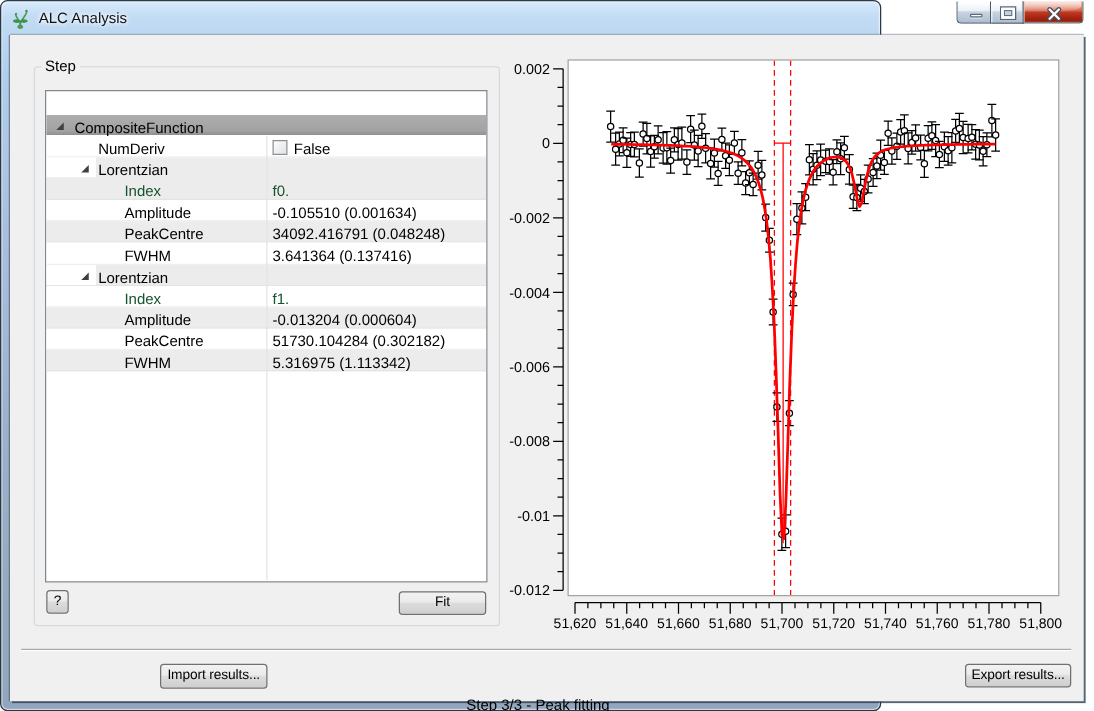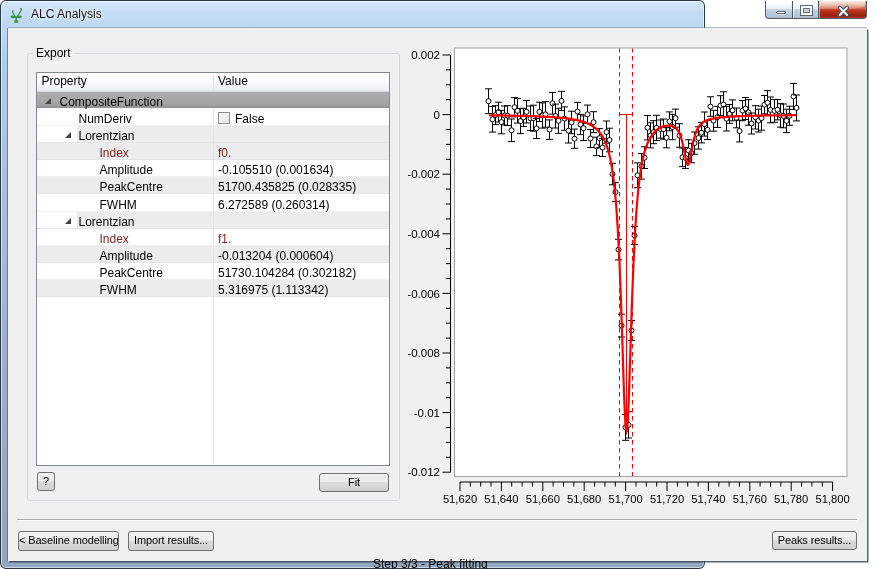--- a/index.html
+++ b/index.html
@@ -20,21 +20,21 @@
 .tbl{position:absolute;left:28px;top:44px;width:354px;height:394px;background:#fff;border:1px solid #828790;overflow:hidden}
 .thead{position:absolute;left:0;top:0;width:100%;height:19px;background:linear-gradient(#ffffff,#fbfcfd 45%,#f0f1f4 90%,#e6e8ec);border-bottom:1px solid #d5d8dd}
 .thead span{position:absolute;top:1px}
 .thead .d{position:absolute;left:176px;top:2px;bottom:2px;width:1px;background:#dcdfe3}
 .row{position:absolute;left:0;width:352px;height:17.2px}
 .cfrow{background:linear-gradient(#aeaeae,#a2a2a2 80%,#8f8f8f);border-bottom:1px solid #ffffff}
 .wrow{background:#fff;border-bottom:1px solid #efefef}
 .grow{background:#ececec;border-bottom:1px solid #e4e4e4}
 .g2row{background:linear-gradient(90deg,#fff 40px,#ececec 40px);border-bottom:1px solid #e4e4e4}
 .row .ptxt,.row .vtxt{position:absolute;top:3.2px;white-space:nowrap}
-.dis{color:#7f1d1d}
+.dis{color:#14532d}
 .tri{position:absolute;top:6.5px;width:0;height:0;border-bottom:6px solid #3f3f3f;border-left:6px solid transparent}
 .vline{position:absolute;left:176px;top:35.7px;bottom:1px;width:1px;background:#e3e3e3}
 .chk{position:absolute;left:181px;top:3.9px;width:12px;height:12px;border:1px solid #8f8f8f;background:linear-gradient(135deg,#fcfcfc,#e0e3e6)}
 
 .btn{position:absolute;border:1px solid #707070;border-radius:3px;background:linear-gradient(#f2f2f2,#ebebeb 45%,#dcdcdc 50%,#cfcfcf);text-align:center;font-size:11px;line-height:17.5px;color:#000;white-space:nowrap;letter-spacing:-0.1px;overflow:hidden}
 
 .sep{position:absolute;left:17px;width:841px;top:519px;height:1px;background:#aaaaaa;box-shadow:0 1px 0 #fdfdfd}
 .step{position:absolute;left:373px;top:534px;font-size:12px}
 svg text{font-family:"Liberation Sans",sans-serif;fill:#000}
 </style></head>
@@ -62,21 +62,21 @@
   <div class="cap cls">
         <div class="hl"></div>
     <svg width="48" height="18" style="position:absolute;left:0;top:0" xmlns="http://www.w3.org/2000/svg">
       <path d="M20.7 6.6 L28.1 14 M28.1 6.6 L20.7 14" stroke="#46525f" stroke-width="3.9" stroke-linecap="round"></path>
       <path d="M20.7 6.6 L28.1 14 M28.1 6.6 L20.7 14" stroke="#fff" stroke-width="1.9" stroke-linecap="round"></path>
     </svg>
   </div>
  </div>
  <div class="client">
   <div class="gbox"></div>
-  <div class="glab">Export</div>
+  <div class="glab">Step</div>
   <div class="tbl">
 
 <div class="row cfrow" style="top:18.5px">
           <i class="tri" style="left:8px"></i>
           <span class="ptxt" style="left:22.5px">CompositeFunction</span>
         </div>
 <div class="row wrow" style="top:35.6px">
           <span class="ptxt" style="left:41.5px">NumDeriv</span>
           <span class="chk"></span>
           <span class="vtxt" style="left:198px">False</span>
@@ -88,25 +88,25 @@
 <div class="row grow" style="top:69.9px">
           <span class="ptxt dis" style="left:62.5px">Index</span>
           <span class="vtxt dis" style="left:181px">f0.</span>
         </div>
 <div class="row wrow" style="top:87.1px">
           <span class="ptxt" style="left:62.5px">Amplitude</span>
           <span class="vtxt" style="left:181px">-0.105510 (0.001634)</span>
         </div>
 <div class="row grow" style="top:104.2px">
           <span class="ptxt" style="left:62.5px">PeakCentre</span>
-          <span class="vtxt" style="left:181px">51700.435825 (0.028335)</span>
+          <span class="vtxt" style="left:181px">34092.416791 (0.048248)</span>
         </div>
 <div class="row wrow" style="top:121.4px">
           <span class="ptxt" style="left:62.5px">FWHM</span>
-          <span class="vtxt" style="left:181px">6.272589 (0.260314)</span>
+          <span class="vtxt" style="left:181px">3.641364 (0.137416)</span>
         </div>
 <div class="row g2row" style="top:138.5px">
           <i class="tri" style="left:28px"></i>
           <span class="ptxt" style="left:41.5px">Lorentzian</span>
         </div>
 <div class="row wrow" style="top:155.7px">
           <span class="ptxt dis" style="left:62.5px">Index</span>
           <span class="vtxt dis" style="left:181px">f1.</span>
         </div>
 <div class="row grow" style="top:172.8px">
@@ -115,32 +115,26 @@
         </div>
 <div class="row wrow" style="top:190.0px">
           <span class="ptxt" style="left:62.5px">PeakCentre</span>
           <span class="vtxt" style="left:181px">51730.104284 (0.302182)</span>
         </div>
 <div class="row grow" style="top:207.1px">
           <span class="ptxt" style="left:62.5px">FWHM</span>
           <span class="vtxt" style="left:181px">5.316975 (1.113342)</span>
         </div>
     <div class="vline"></div>
-    <div class="thead">
-          <span style="left:4.5px">Property</span>
-          <span style="left:181px">Value</span>
-          <div class="d"></div>
-        </div>
   </div>
   <div class="btn" style="left:29px;top:444px;width:18px;height:19px">?</div>
   <div class="btn" style="left:311px;top:445px;width:70px;height:19px">Fit</div>
   <div class="sep" style="left:9px;width:840px;top:490.5px"></div>
-  <div class="btn" style="left:10px;top:502.5px;width:101px;height:20px">&lt; Baseline modelling</div>
   <div class="btn" style="left:120px;top:502.5px;width:86px;height:20px">Import results...</div>
-  <div class="btn" style="left:764px;top:502.5px;width:85px;height:19.5px">Peaks results...</div>
+  <div class="btn" style="left:764px;top:502.5px;width:85px;height:19.5px">Export results...</div>
   <div class="step" style="left:365px;top:529px">Step 3/3 - Peak fitting</div>
  </div>
 <svg width="470" height="472" style="position:absolute;left:395px;top:39px" xmlns="http://www.w3.org/2000/svg">
 <rect x="58.5" y="8" width="392.5" height="428.5" fill="#ffffff" stroke="#a3a3a3"></rect>
 <path d="M54.5 15.0V432.2" stroke="#000"></path>
 <text x="44" y="19.2" text-anchor="end" font-size="11.5">0.002</text>
 <text x="44" y="78.8" text-anchor="end" font-size="11.5">0</text>
 <text x="44" y="138.4" text-anchor="end" font-size="11.5">-0.002</text>
 <text x="44" y="198.0" text-anchor="end" font-size="11.5">-0.004</text>
 <text x="44" y="257.6" text-anchor="end" font-size="11.5">-0.006</text>

